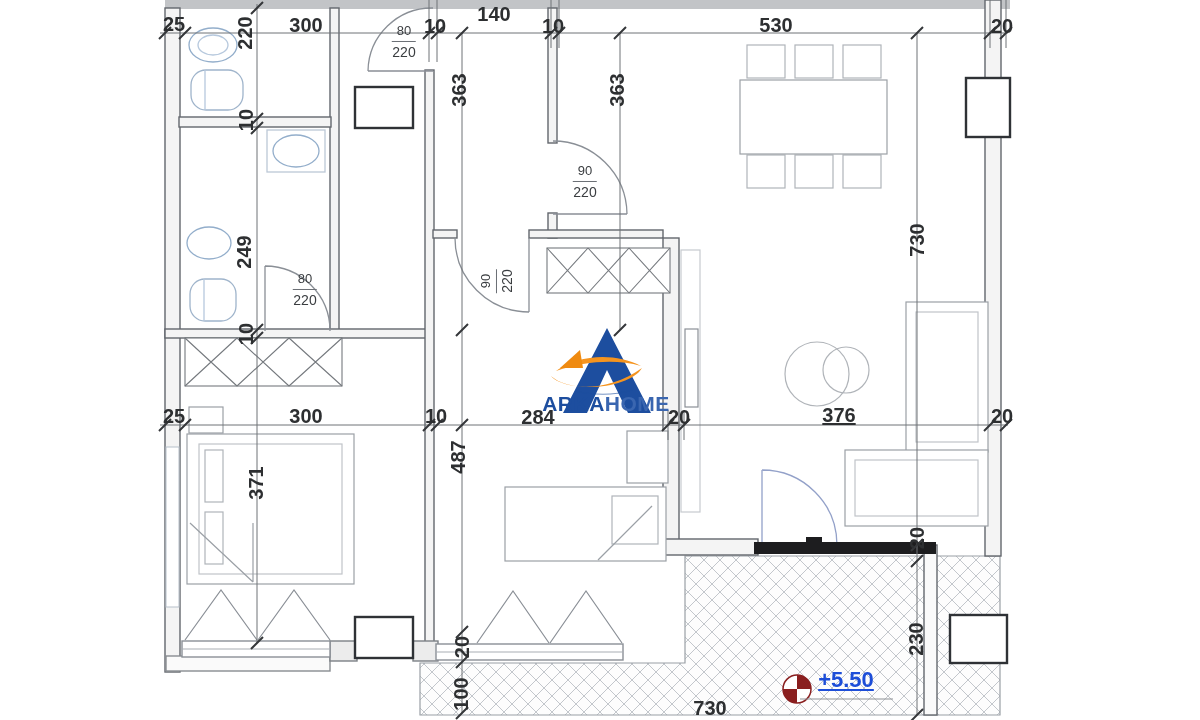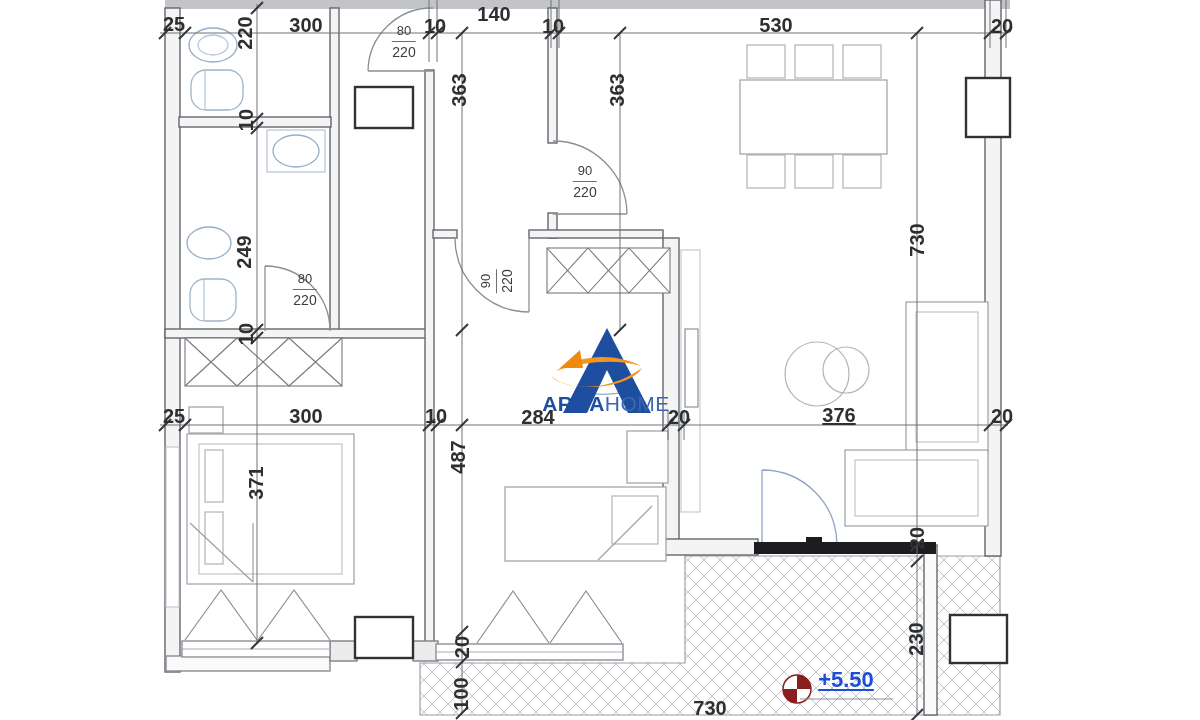--- a/index.html
+++ b/index.html
@@ -10,21 +10,21 @@
        color:#2d2f31;white-space:nowrap;}
   .lbl.rot{transform:translate(-50%,-50%) rotate(-90deg);}
   .lbl.level{font:700 22px/1 "Liberation Sans",sans-serif;color:#1d4ed8;text-decoration:underline;}
   .frac{position:absolute;transform:translate(-50%,-50%);text-align:center;
         font:400 13px/1.15 "Liberation Sans",sans-serif;color:#3a3d40;}
   .frac.rot{transform:translate(-50%,-50%) rotate(-90deg);}
   .frac .t{display:block;border-bottom:1px solid #6b6f75;padding:0 5px 2px;}
   .frac .b{display:block;padding-top:2px;font-size:14px;}
   .logo-text{position:absolute;left:606px;top:403px;transform:translate(-50%,-50%);
              font:800 21px/1 "Liberation Sans",sans-serif;letter-spacing:.5px;color:#1d4e9f;white-space:nowrap;}
-  .logo-text .home{font-weight:400;color:#3a66b0;}
+  .logo-text .home{font-weight:700;color:#3a66b0;}
 </style>
 </head>
 <body>
 
 <div id="stage">
   <svg width="1200" height="720" viewBox="0 0 1200 720">
     <defs>
       <pattern id="xhatch" width="16" height="16" patternUnits="userSpaceOnUse">
         <rect width="16" height="16" fill="#fdfdfd"></rect>
         <path d="M0 0 L16 16 M16 0 L0 16" stroke="#c3c7cc" stroke-width="1"></path>

